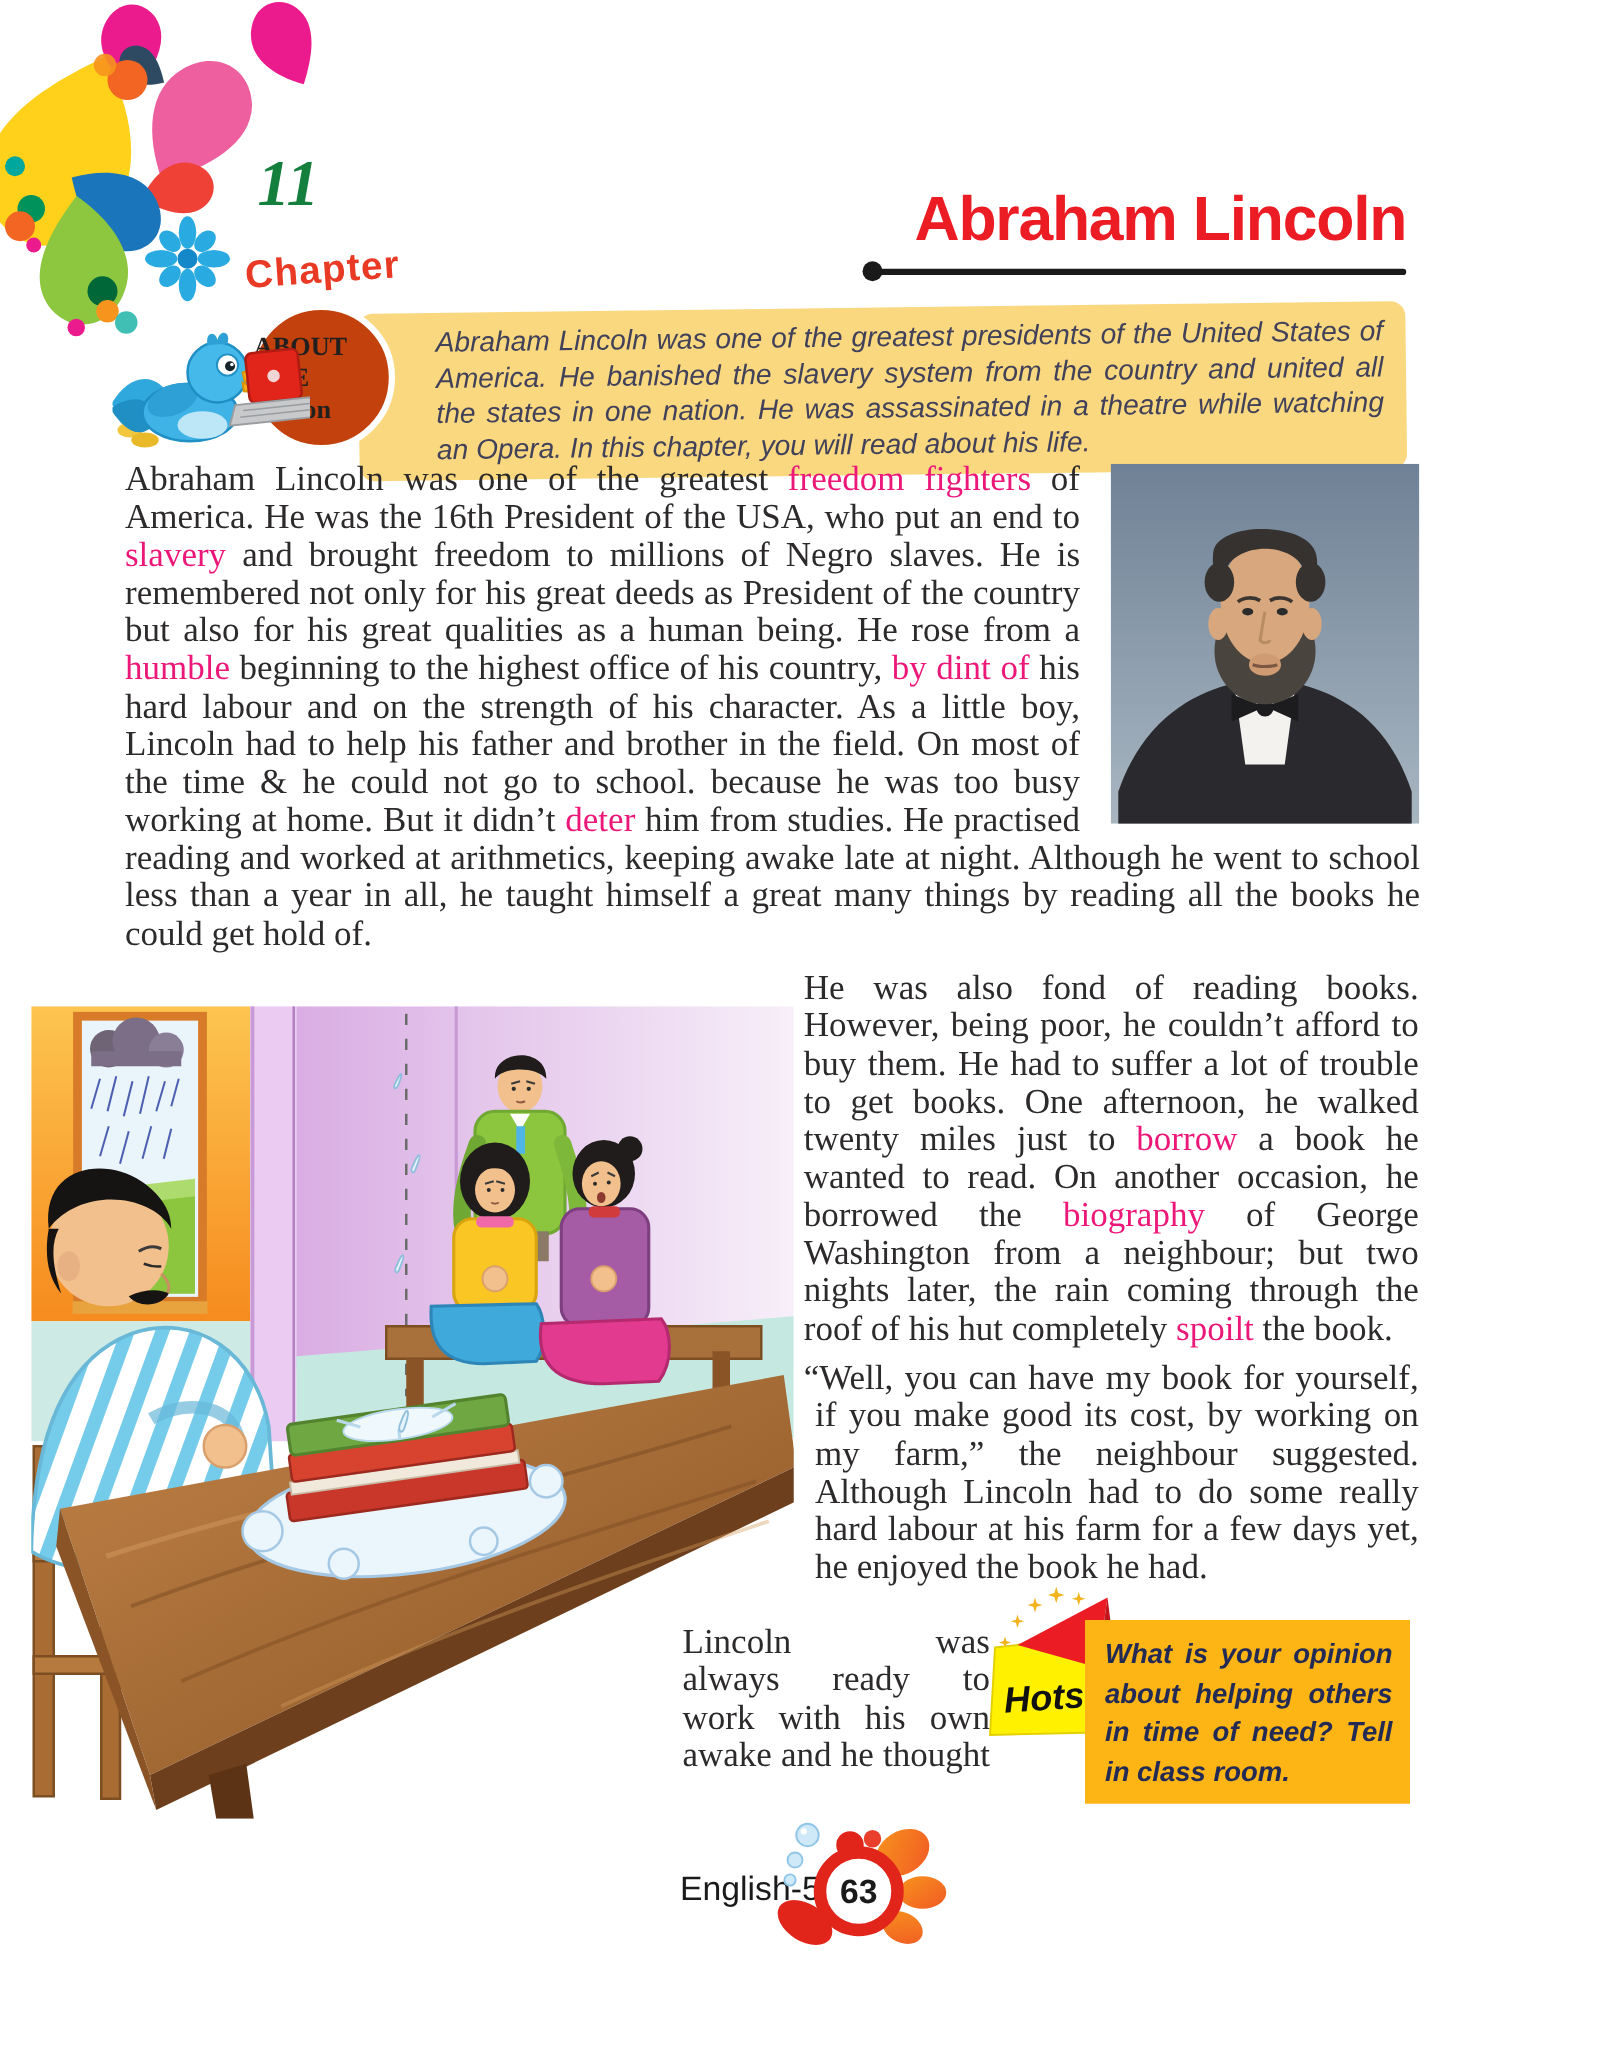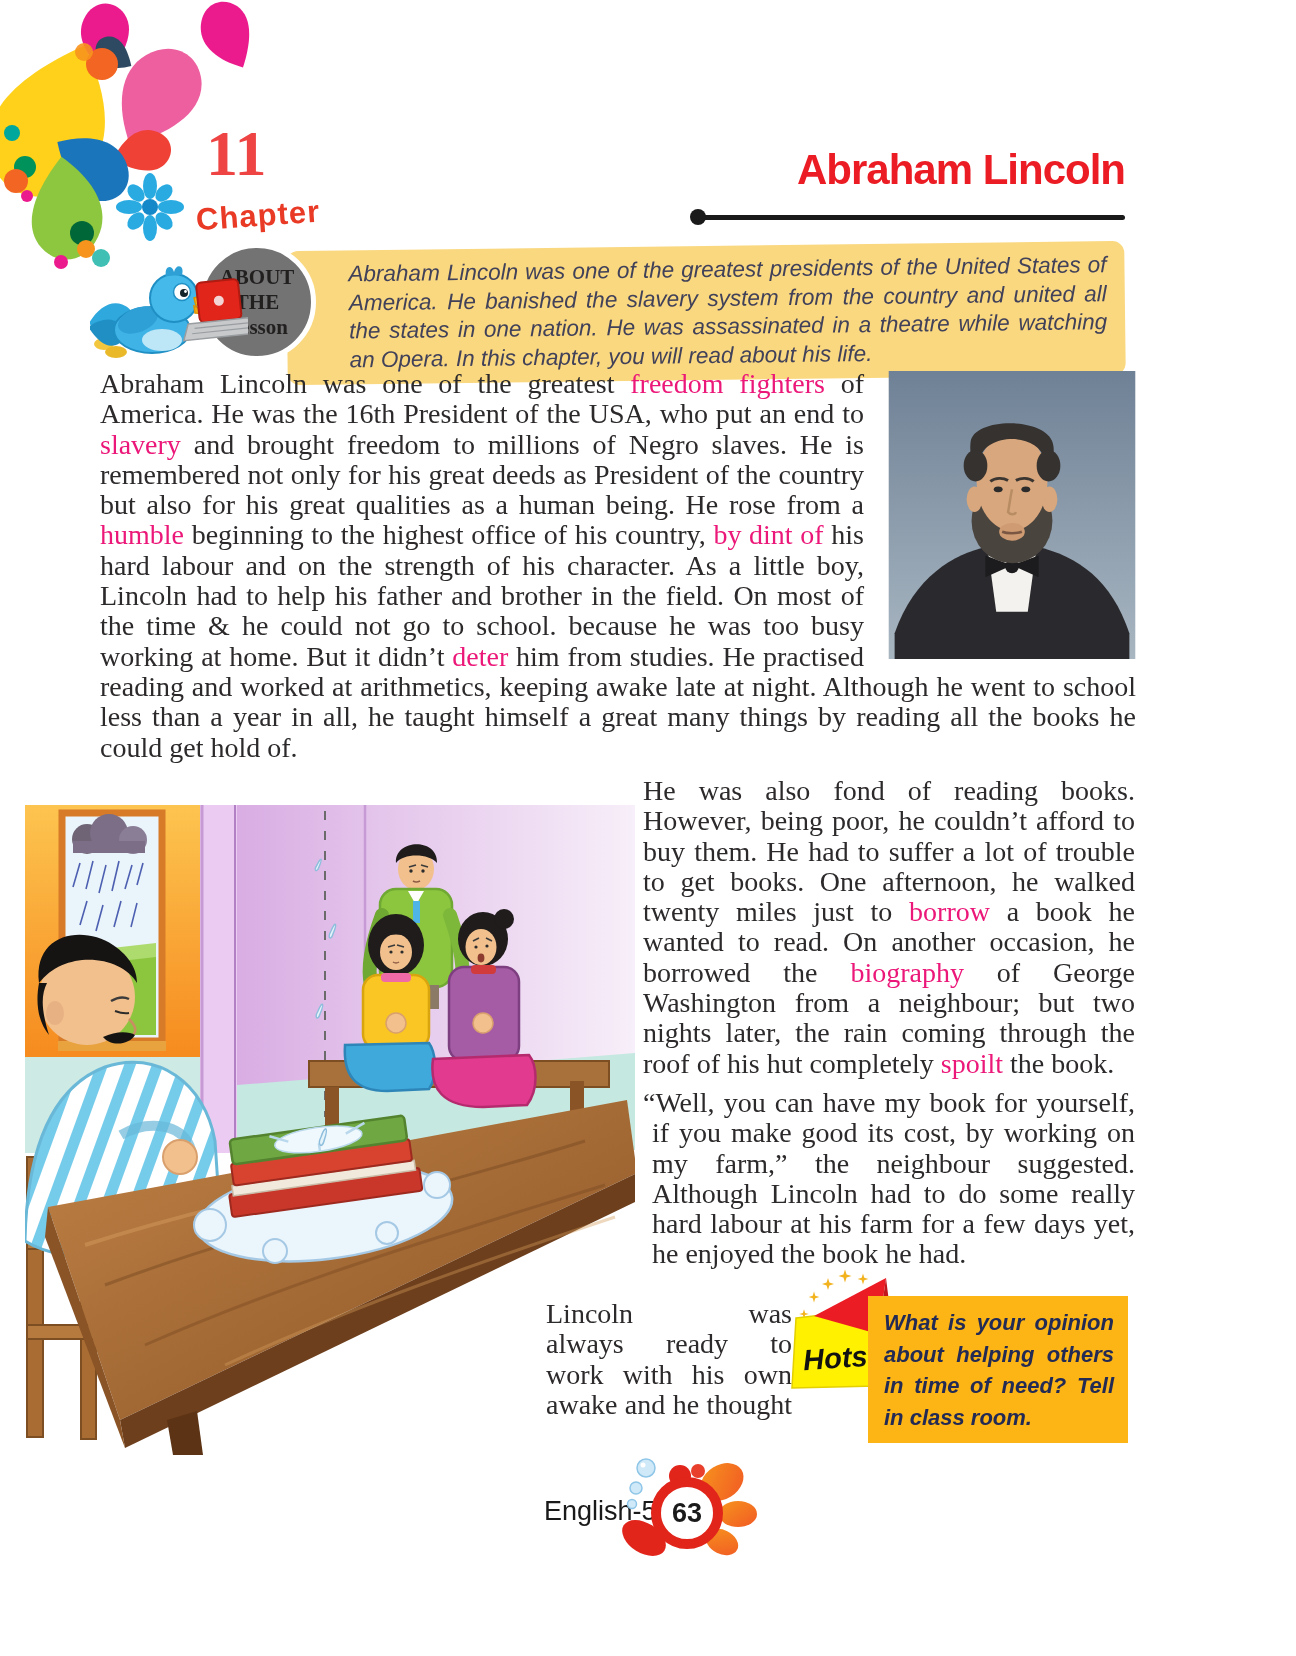--- a/index.html
+++ b/index.html
@@ -1,36 +1,36 @@
 <!DOCTYPE html>
 <html><head>
 <meta charset="utf-8">
 <style>
   html,body{margin:0;padding:0;background:#e8e8e8;}
   .page{position:relative;width:1296px;height:1656px;background:#ffffff;margin:0 auto;
         overflow:hidden;font-family:"Liberation Serif","DejaVu Serif",serif;color:#2d2a2b;}
   .abs{position:absolute;}
 
   
-  .chapter-num{left:206px;top:122px;font-size:64px;font-weight:bold;color:#ef4444;
-               font-family:"Liberation Serif","DejaVu Serif",serif;line-height:1;}
+  .chapter-num{left:206px;top:122px;font-size:52px;font-weight:bold;color:#15803d;
+               font-family:"Liberation Serif","DejaVu Serif",serif;line-height:1;font-style:italic;}
   .chapter-lbl{left:196px;top:198px;font-size:31px;font-weight:bold;color:#e93a26;
                font-family:"Liberation Sans","DejaVu Sans",sans-serif;transform:rotate(-4deg);letter-spacing:1px;}
-  .page-title{right:171px;top:146px;font-size:42px;font-weight:800;color:#ec1c24;
+  .page-title{right:171px;top:146px;font-size:50px;font-weight:800;color:#ec1c24;
               font-family:"Liberation Sans","DejaVu Sans",sans-serif;letter-spacing:-1px;}
   .title-rule{left:700px;top:215px;width:425px;height:5px;background:#1a1a1a;border-radius:3px;}
   .title-dot{left:690px;top:209px;width:16px;height:16px;background:#1a1a1a;border-radius:50%;}
 
   
   .about-box{left:287px;top:246px;width:838px;min-height:108px;background:#fad87f;border-radius:12px;
              transform:rotate(-0.7deg);box-sizing:border-box;padding:10px 18px 10px 62px;}
   .about-text{font-family:"Liberation Sans","DejaVu Sans",sans-serif;font-style:italic;font-weight:500;
               font-size:22.5px;line-height:28.5px;color:#41415a;text-align:justify;}
-  .about-badge{left:198px;top:243px;width:118px;height:118px;background:#737373;border:5px solid #fff;
-               border-radius:50%;box-sizing:border-box;text-align:center;padding-top:17px;
+  .about-badge{left:198px;top:243px;width:118px;height:118px;background:#c2410c;border:5px solid #fff;
+               border-radius:50%;box-sizing:border-box;padding-top:17px;
                font-family:"Liberation Serif","DejaVu Serif",serif;font-weight:bold;font-size:21px;
                line-height:25px;color:#221f1f;}
   .bird{left:90px;top:260px;}
 
   
   .body-text{font-size:28px;line-height:30.3px;text-align:justify;color:#2d2a2b;}
   .hl{color:#ec1879;}
   .p1{left:100px;top:369px;width:1036px;}
   .portrait-float{float:right;width:248px;height:288px;margin:2px 0 12px 24px;}
   .rightcol{left:643px;top:776px;width:492px;}

